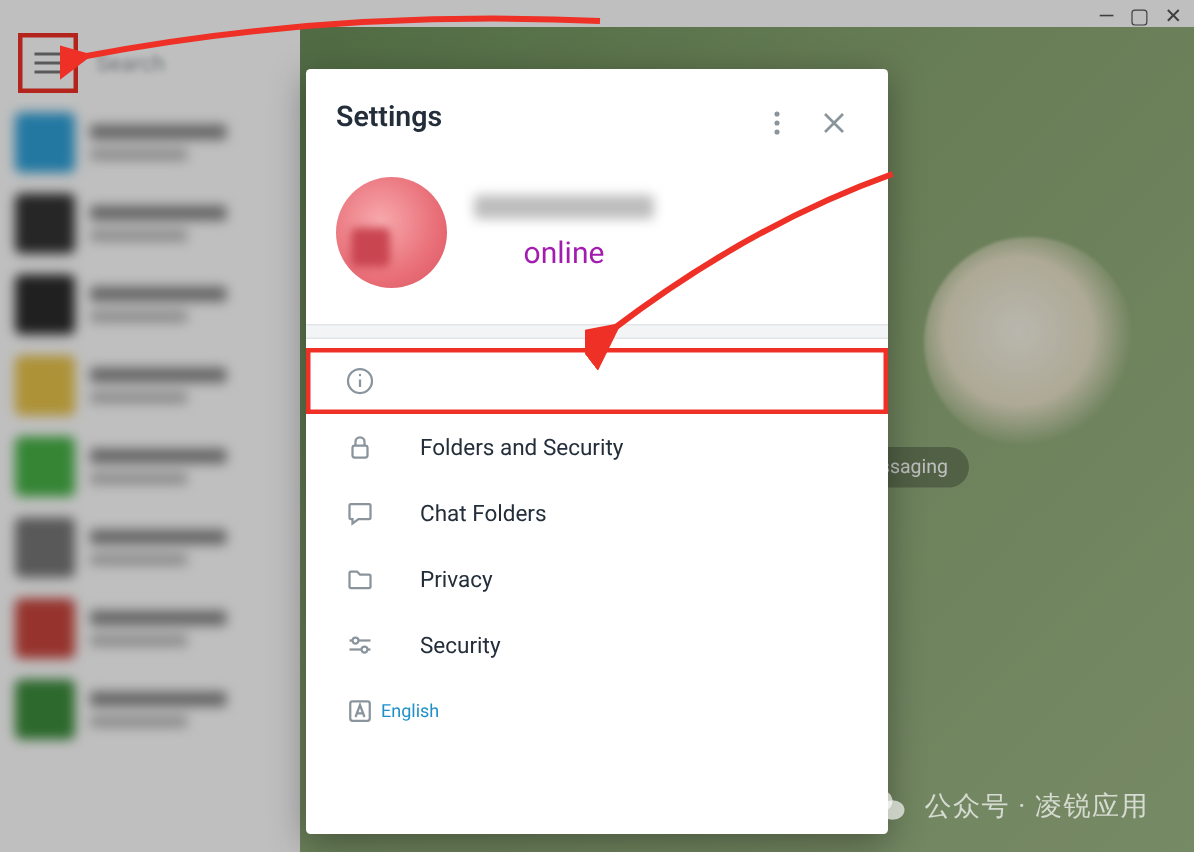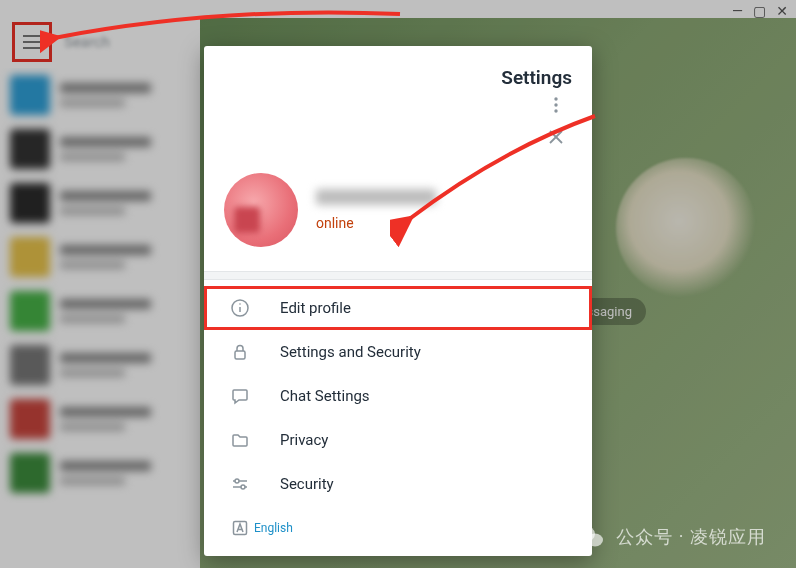--- a/index.html
+++ b/index.html
@@ -25,29 +25,29 @@
 
   .main-bg { position: absolute; top: 18px; left: 200px; right: 0; bottom: 0; background: linear-gradient(135deg, #6b8f5a 0%, #8ba874 40%, #9fb888 100%); }
   .flower { position: absolute; right: 40px; top: 140px; width: 140px; height: 140px; border-radius: 50%; background: radial-gradient(circle at 45% 45%, #f7f4e8 0%, #e8e2c8 45%, rgba(232,226,200,0) 70%); filter: blur(1px); }
   .msg-label { position: absolute; right: 150px; top: 280px; background: rgba(0,0,0,0.25); color: #fff; font-size: 13px; padding: 6px 14px; border-radius: 14px; }
 
   
   .dim { position: absolute; top: 0; left: 0; right: 0; bottom: 0; background: rgba(0,0,0,0.25); pointer-events: none; }
 
   
   .settings { position: absolute; top: 46px; left: 204px; width: 388px; height: 510px; background: #fff; box-shadow: 0 6px 24px rgba(0,0,0,0.35); border-radius: 3px; display: flex; flex-direction: column; }
-  .settings-header { display: flex; align-items: flex-end; padding: 20px 20px 14px 20px; flex-direction: column; }
+  .settings-header { display: flex; align-items: flex-start; padding: 20px 20px 14px 20px; }
   .settings-title { font-size: 19px; font-weight: 600; color: #232e3a; flex: 1; }
   .hdr-icon { width: 32px; height: 32px; display: flex; align-items: center; justify-content: center; color: #8a949c; cursor: pointer; border-radius: 50%; }
 
   .profile { display: flex; align-items: center; gap: 18px; padding: 6px 20px 24px 20px; }
   .profile-avatar { width: 74px; height: 74px; border-radius: 50%; background: radial-gradient(circle at 40% 40%, #f7a9ad 0%, #e96f78 60%, #d9545f 100%); position: relative; overflow: hidden; }
   .profile-avatar::before { content: ""; position: absolute; left: 10px; top: 34px; width: 26px; height: 26px; background: #c94550; border-radius: 4px; filter: blur(3px); }
   .profile-text .pname { filter: blur(4px); color: #333; font-size: 17px; font-weight: 600; width: 120px; height: 16px; background: #bdbdbd; border-radius: 3px; margin-bottom: 10px; }
-  .profile-text .pstatus { color: #c2410c; font-size: 14px; }
+  .profile-text .pstatus { color: #a21caf; font-size: 20px; text-align: center; }
 
   .divider { height: 10px; background: #f2f4f5; box-shadow: inset 0 1px 0 #e3e6e8, inset 0 -1px 0 #e3e6e8; }
 
   .menu { padding: 6px 0; }
   .menu-item { display: flex; align-items: center; height: 44px; padding: 0 22px; cursor: pointer; position: relative; }
   .menu-icon { width: 28px; display: flex; align-items: center; justify-content: center; color: #8a949c; }
   .menu-label { margin-left: 26px; font-size: 15px; color: #232e3a; flex: 1; }
   .menu-value { color: #1e90c8; font-size: 12px; }
   .highlighted { outline: 3px solid #ee3026; outline-offset: -3px; }
 
@@ -174,38 +174,37 @@
 
   <div class="menu">
     <div class="menu-item highlighted">
       <span class="menu-icon">
         <svg width="20" height="20" viewBox="0 0 20 20" fill="none" stroke="currentColor" stroke-width="1.5">
             <circle cx="10" cy="10" r="8"></circle>
             <line x1="10" y1="9" x2="10" y2="14"></line>
             <circle cx="10" cy="6" r="0.8" fill="currentColor" stroke="none"></circle>
           </svg>
       </span>
-      <span class="menu-label">Edit profile</span>
     </div>
     <div class="menu-item">
       <span class="menu-icon">
         <svg width="20" height="20" viewBox="0 0 20 20" fill="none" stroke="currentColor" stroke-width="1.5">
             <rect x="5" y="9" width="10" height="8" rx="1.5"></rect>
             <path d="M7 9 V6.5 a3 3 0 0 1 6 0 V9"></path>
           </svg>
       </span>
-      <span class="menu-label">Settings and Security</span>
+      <span class="menu-label">Folders and Security</span>
     </div>
     <div class="menu-item">
       <span class="menu-icon">
         <svg width="20" height="20" viewBox="0 0 20 20" fill="none" stroke="currentColor" stroke-width="1.5">
             <path d="M4 4 h12 a1 1 0 0 1 1 1 v8 a1 1 0 0 1 -1 1 H9 l-4 3 v-3 H4 a1 1 0 0 1 -1 -1 V5 a1 1 0 0 1 1 -1 Z"></path>
           </svg>
       </span>
-      <span class="menu-label">Chat Settings</span>
+      <span class="menu-label">Chat Folders</span>
     </div>
     <div class="menu-item">
       <span class="menu-icon">
         <svg width="20" height="20" viewBox="0 0 20 20" fill="none" stroke="currentColor" stroke-width="1.5">
             <path d="M3 6 a1 1 0 0 1 1 -1 h4 l2 2 h6 a1 1 0 0 1 1 1 v7 a1 1 0 0 1 -1 1 H4 a1 1 0 0 1 -1 -1 Z"></path>
           </svg>
       </span>
       <span class="menu-label">Privacy</span>
     </div>
     <div class="menu-item">

